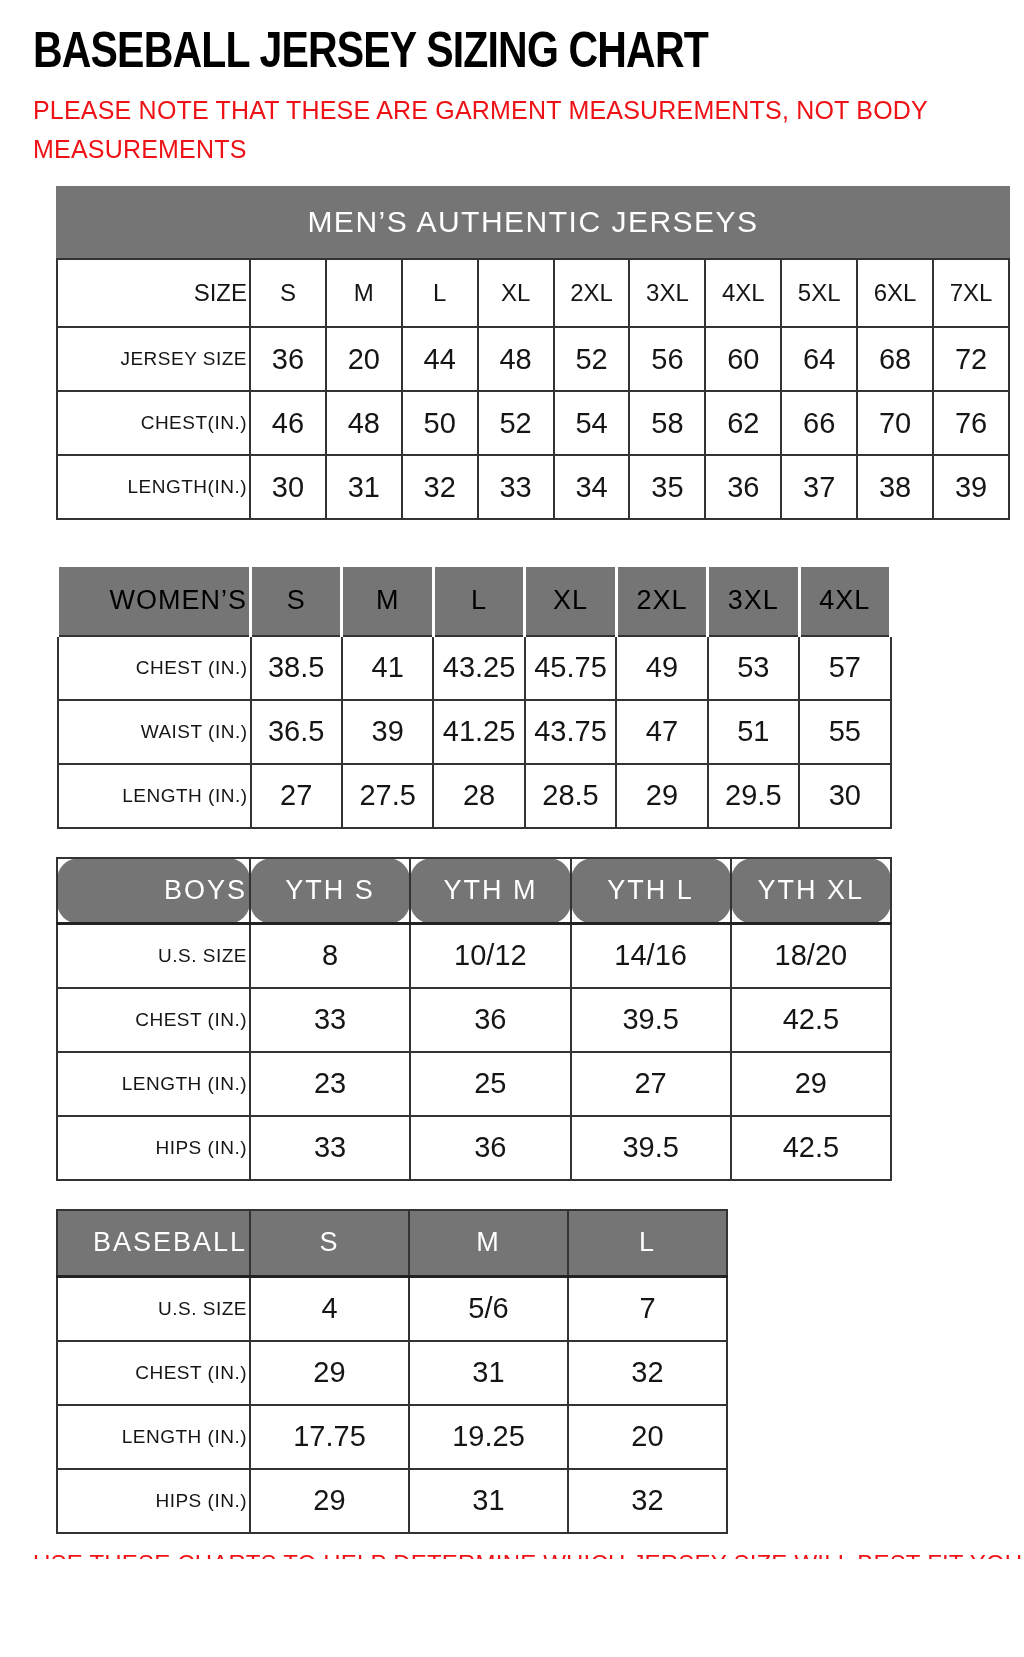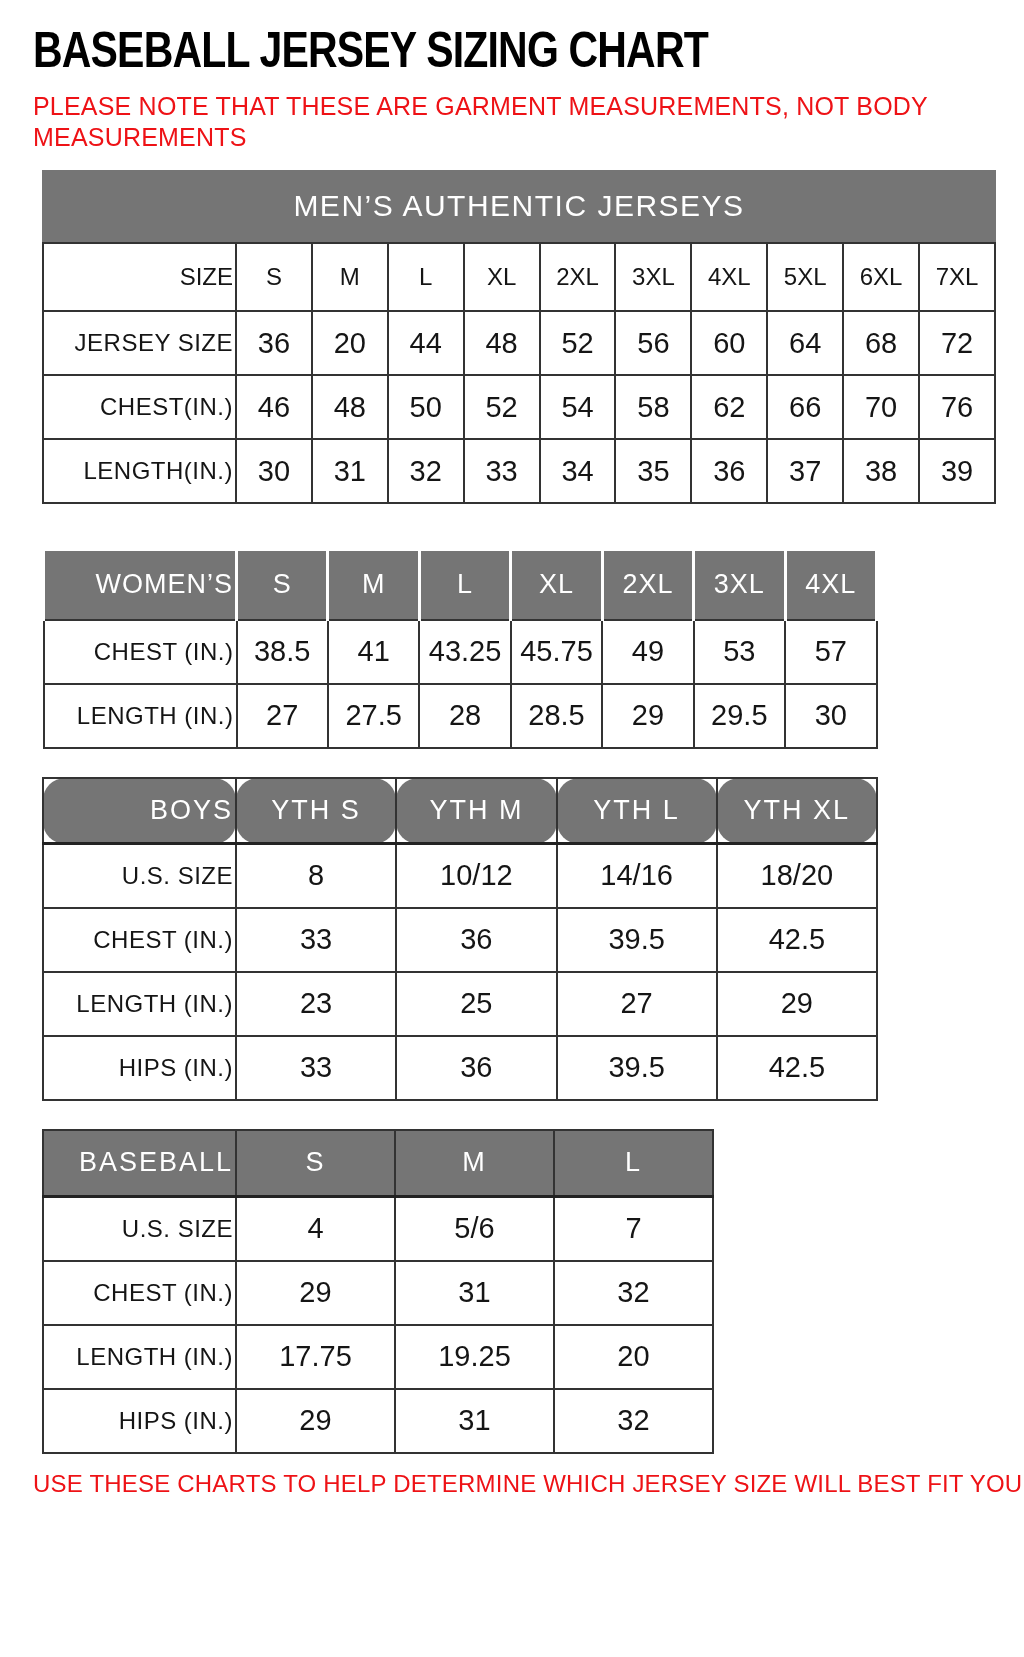--- a/index.html
+++ b/index.html
@@ -22,27 +22,27 @@
     color: #000000;
     transform: scaleX(0.82);
     transform-origin: left center;
     white-space: nowrap;
   }
   
   .note {
     margin: 16px 0 0 33px;
     width: 900px;
     font-size: 25px;
-    line-height: 31px;
+    line-height: 39px;
     color: #ee1216;
     white-space: pre-line;
     letter-spacing: 0.2px;
   }
   
-  .tbl-section { margin-left: 42px; }
+  .tbl-section { margin-left: 56px; }
   .sec-mens      { margin-top: 17px; }
   .sec-womens    { margin-top: 44px; }
   .sec-boys      { margin-top: 28px; }
   .sec-preschool { margin-top: 28px; }
 
   
   .banner {
     width: 954px;
     height: 72px;
     background: #757575;
@@ -72,34 +72,34 @@
   }
   
   table.sz th:first-child { width: 193px; text-align: right; }
 
   .mens-table      { width: 954px; }
   .womens-table    { width: 836px; }
   .boys-table      { width: 836px; }
   .preschool-table { width: 672px; }
 
   
-  table.sz tbody th { font-size: 24px; letter-spacing: 0.5px; color: #151515; }
+  table.sz tbody th { font-size: 19px; letter-spacing: 0.5px; color: #151515; }
   table.sz tbody td { font-size: 29px; color: #151515; }
   table.sz tbody tr > * { height: 64px; }
   .womens-table tbody tr > * { height: 67px; }
   .boys-table tbody tr > *, .preschool-table tbody tr > * { height: 65px; }
 
   
   .mens-table thead th { height: 68px; background: #ffffff; font-size: 24px; color: #151515; }
 
   
   .womens-table thead th {
     height: 70px;
     background: #757575;
-    color: #ffffff;
+    color: #000000;
     font-size: 27px;
     letter-spacing: 1px;
     border: 3px solid #ffffff;
     border-bottom: 2px solid #333333;
   }
   
   .boys-table thead th, .preschool-table thead th {
     background: #757575;
     color: #ffffff;
     font-size: 27px;
@@ -211,20 +211,30 @@
             <th>CHEST (IN.)</th>
             <td>38.5</td>
             <td>41</td>
             <td>43.25</td>
             <td>45.75</td>
             <td>49</td>
             <td>53</td>
             <td>57</td>
           </tr>
           <tr>
+            <th>WAIST (IN.)</th>
+            <td>36.5</td>
+            <td>39</td>
+            <td>41.25</td>
+            <td>43.75</td>
+            <td>47</td>
+            <td>51</td>
+            <td>55</td>
+          </tr>
+          <tr>
             <th>LENGTH (IN.)</th>
             <td>27</td>
             <td>27.5</td>
             <td>28</td>
             <td>28.5</td>
             <td>29</td>
             <td>29.5</td>
             <td>30</td>
           </tr>
         </tbody>

